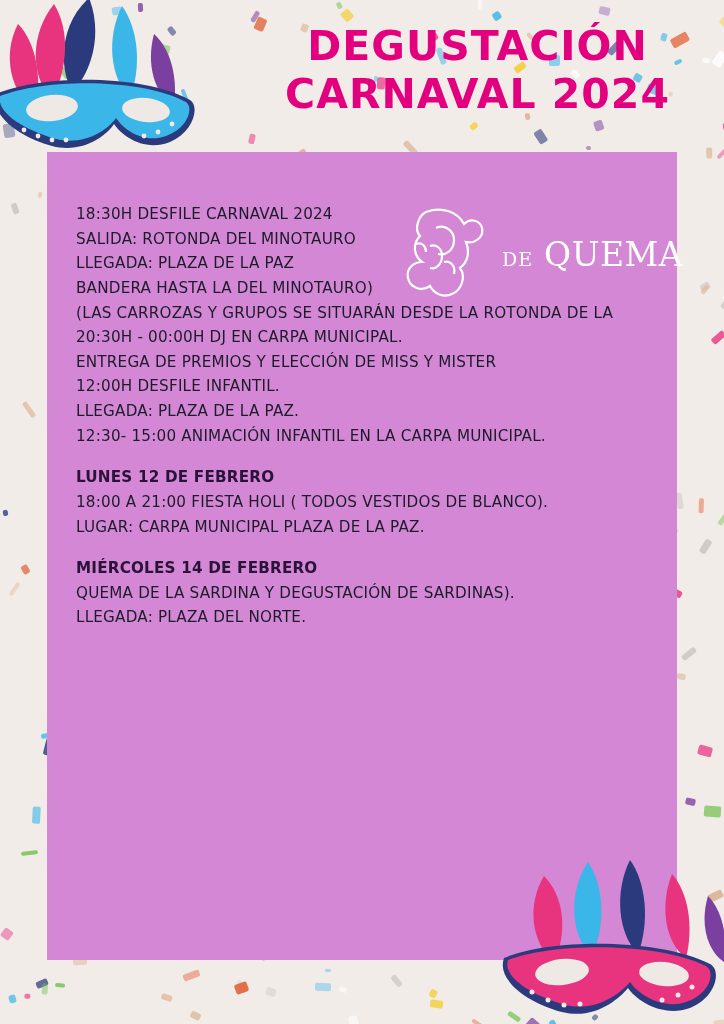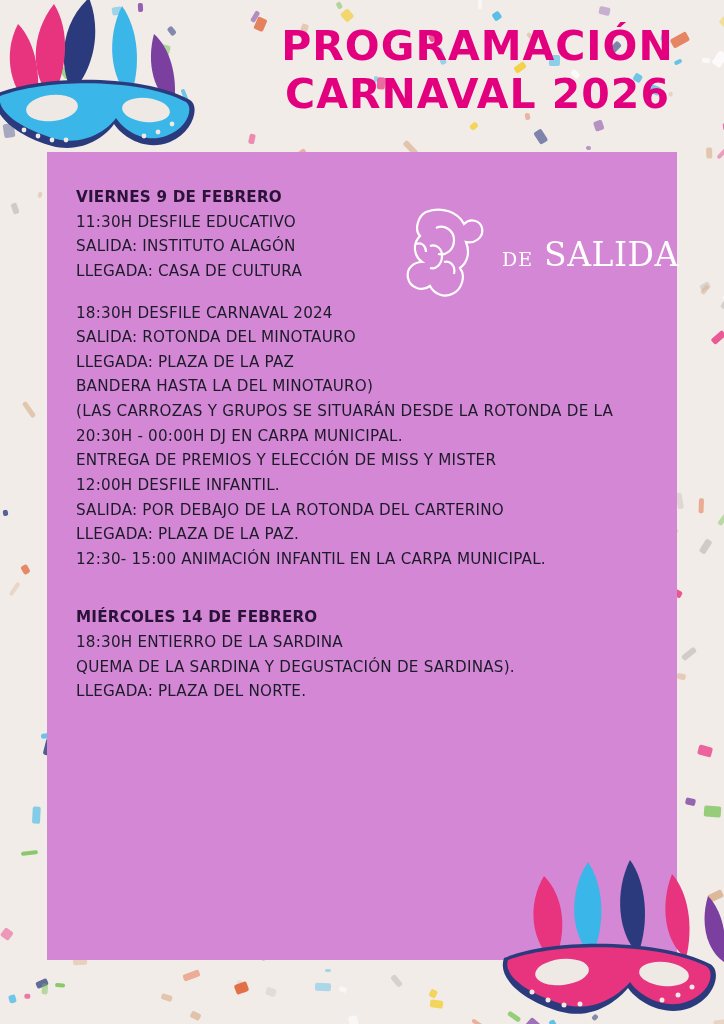--- a/index.html
+++ b/index.html
@@ -571,71 +571,68 @@
         <circle cx="58" cy="150" r="2.4"></circle>
           <circle cx="72" cy="150" r="2.4"></circle>
         <circle cx="150" cy="146" r="2.4"></circle>
           <circle cx="164" cy="142" r="2.4"></circle>
         <circle cx="178" cy="134" r="2.4"></circle>
       </g>
     </svg>
   </div>
 
   <div id="title-block">
-    <div class="line" id="title-line1">PROGRAMACIÓN</div>
-    <div class="line" id="title-line2">CARNAVAL 2026</div>
+    <div class="line" id="title-line1">DEGUSTACIÓN</div>
+    <div class="line" id="title-line2">CARNAVAL 2024</div>
   </div>
 
   <div id="panel"></div>
 
   <div id="logo">
     <div id="logo-mark">
       <svg viewBox="0 0 100 110" width="100" height="110">
         <g fill="none" stroke="#ffffff" stroke-width="2.2">
           <path d="M30 12 C46 6 62 12 68 24 C74 18 84 20 86 28 C88 38 78 44 70 42 C74 52 72 62 64 68 C70 76 66 90 56 94 C48 98 38 94 34 86 C26 92 14 88 12 78 C10 68 18 62 26 62 C18 56 16 44 24 36 C18 30 22 16 30 12 Z"></path>
           <path d="M40 28 C48 24 58 30 58 40 C58 50 50 56 42 54"></path>
           <path d="M34 46 C40 44 46 48 46 56 C46 64 40 70 34 68"></path>
           <path d="M48 62 C54 60 60 66 58 74"></path>
           <path d="M20 44 C26 42 30 46 30 52"></path>
         </g>
       </svg>
     </div>
     <div id="logo-text">
-      <div class="l2"><span class="small">DE</span> <span>SALIDA</span></div>
+      <div class="l2"><span class="small">DE</span> <span>QUEMA</span></div>
     </div>
   </div>
 
   <div id="content">
-      <div class="block">
-        <div class="day-heading">VIERNES 9 DE FEBRERO</div>
-        <div class="event-line">11:30H DESFILE EDUCATIVO</div>
-        <div class="event-line">SALIDA: INSTITUTO ALAGÓN</div>
-        <div class="event-line">LLEGADA: CASA DE CULTURA</div>
-      </div>
       <div class="spacer"></div>
       <div class="block">
         <div class="event-line">18:30H DESFILE CARNAVAL 2024</div>
         <div class="event-line">SALIDA: ROTONDA DEL MINOTAURO</div>
         <div class="event-line">LLEGADA: PLAZA DE LA PAZ</div>
         <div class="event-line">BANDERA HASTA LA DEL MINOTAURO)</div>
         <div class="event-line">(LAS CARROZAS Y GRUPOS SE SITUARÁN DESDE LA ROTONDA DE LA</div>
         <div class="event-line">20:30H - 00:00H DJ EN CARPA MUNICIPAL.</div>
         <div class="event-line">ENTREGA DE PREMIOS Y ELECCIÓN DE MISS Y MISTER</div>
       </div>
       <div class="block">
         <div class="event-line">12:00H DESFILE INFANTIL.</div>
-        <div class="event-line">SALIDA: POR DEBAJO DE LA ROTONDA DEL CARTERINO</div>
         <div class="event-line">LLEGADA: PLAZA DE LA PAZ.</div>
         <div class="event-line">12:30- 15:00 ANIMACIÓN INFANTIL EN LA CARPA MUNICIPAL.</div>
       </div>
       <div class="spacer"></div>
+      <div class="block">
+        <div class="day-heading">LUNES 12 DE FEBRERO</div>
+        <div class="event-line">18:00 A 21:00 FIESTA HOLI ( TODOS VESTIDOS DE BLANCO).</div>
+        <div class="event-line">LUGAR: CARPA MUNICIPAL PLAZA DE LA PAZ.</div>
+      </div>
       <div class="spacer"></div>
       <div class="block">
         <div class="day-heading">MIÉRCOLES 14 DE FEBRERO</div>
-        <div class="event-line">18:30H ENTIERRO DE LA SARDINA</div>
         <div class="event-line">QUEMA DE LA SARDINA Y DEGUSTACIÓN DE SARDINAS).</div>
         <div class="event-line">LLEGADA: PLAZA DEL NORTE.</div>
       </div>
     </div>
 
   <div class="mask" id="mask-bottom">
     <svg viewBox="0 0 250 190" width="250" height="190">
       <path d="M60 36 C42 66 48 104 70 122 C84 92 80 56 60 36 Z" fill="#e8337f"></path>
       <path d="M104 22 C84 52 86 96 108 116 C122 84 120 46 104 22 Z" fill="#3ab6e8"></path>
       <path d="M146 20 C130 52 134 94 154 114 C166 82 162 42 146 20 Z" fill="#2b3a7c"></path>

